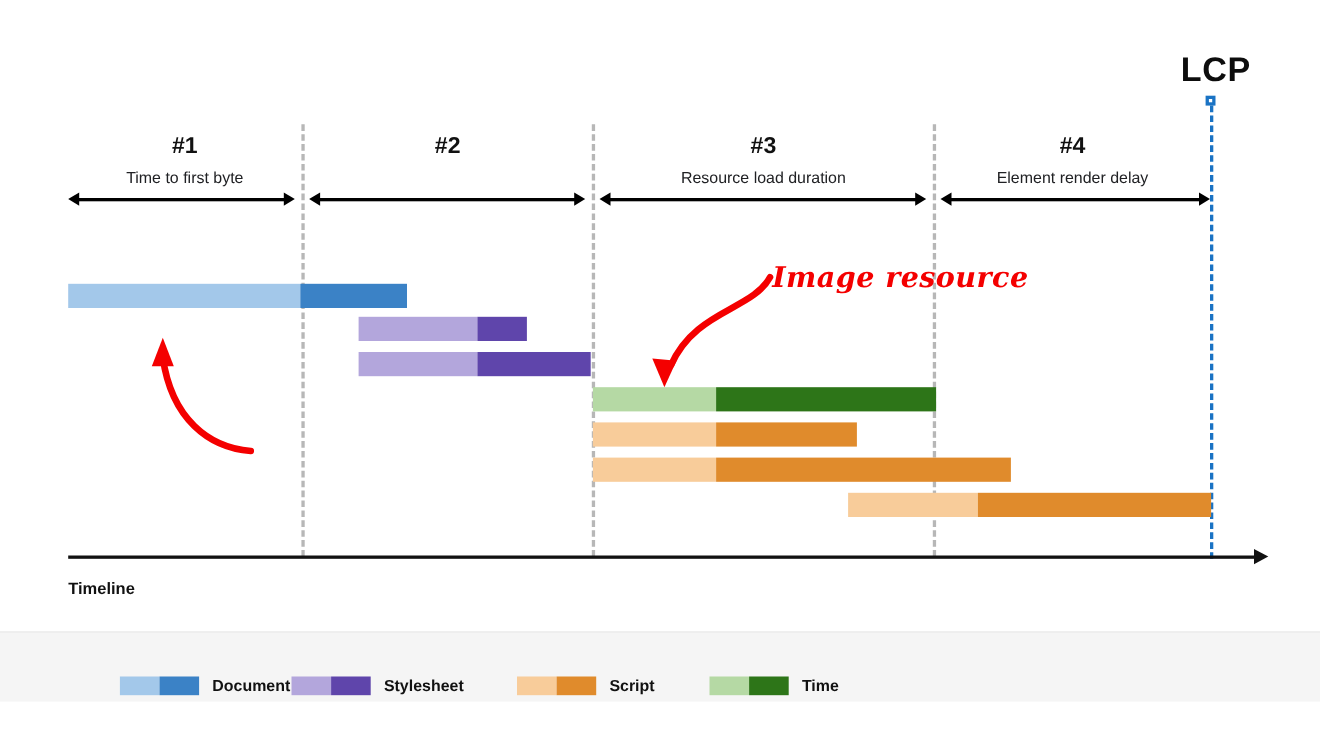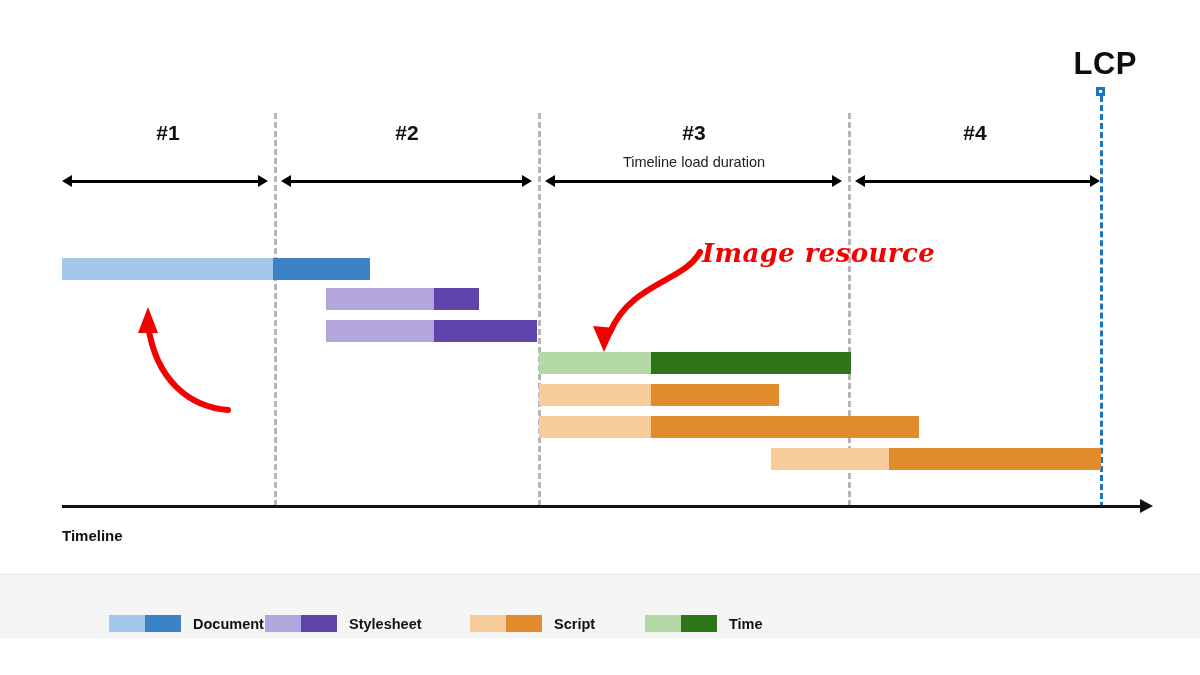--- a/index.html
+++ b/index.html
@@ -180,48 +180,50 @@
     <div class="lcp-label" style="right:63px; top:46px;">LCP</div>
     <div class="lcp-square" style="left:1096px; top:87px;"></div>
     <div class="lcp-line" style="left:1100px; top:96px; height:412px;"></div>
 
     <div class="divider" style="left:274px; top:113px; height:393px;"></div>
     <div class="divider" style="left:538px; top:113px; height:393px;"></div>
     <div class="divider" style="left:848px; top:113px; height:393px;"></div>
 
     <div class="phase" style="left:62px; top:120px; width:212px;">
       <div class="phase-num">#1</div>
+      <div class="phase-name">Time to first byte</div>
     </div>
     <div class="measure" style="left:62px; top:175px; width:206px;">
       <div class="head left"></div>
       <div class="shaft"></div>
       <div class="head right"></div>
     </div>
 
     <div class="phase" style="left:276px; top:120px; width:262px;">
       <div class="phase-num">#2</div>
     </div>
     <div class="measure" style="left:281px; top:175px; width:251px;">
       <div class="head left"></div>
       <div class="shaft"></div>
       <div class="head right"></div>
     </div>
 
     <div class="phase" style="left:540px; top:120px; width:308px;">
       <div class="phase-num">#3</div>
-      <div class="phase-name">Timeline load duration</div>
+      <div class="phase-name">Resource load duration</div>
     </div>
     <div class="measure" style="left:545px; top:175px; width:297px;">
       <div class="head left"></div>
       <div class="shaft"></div>
       <div class="head right"></div>
     </div>
 
     <div class="phase" style="left:850px; top:120px; width:250px;">
       <div class="phase-num">#4</div>
+      <div class="phase-name">Element render delay</div>
     </div>
     <div class="measure" style="left:855px; top:175px; width:245px;">
       <div class="head left"></div>
       <div class="shaft"></div>
       <div class="head right"></div>
     </div>
 
     <div class="bar" style="left:62px; top:258px; width:308px;">
       <div class="seg" style="width:211px; background:#a3c8ea;"></div>
       <div class="seg" style="width:97px;  background:#3b82c6;"></div>

